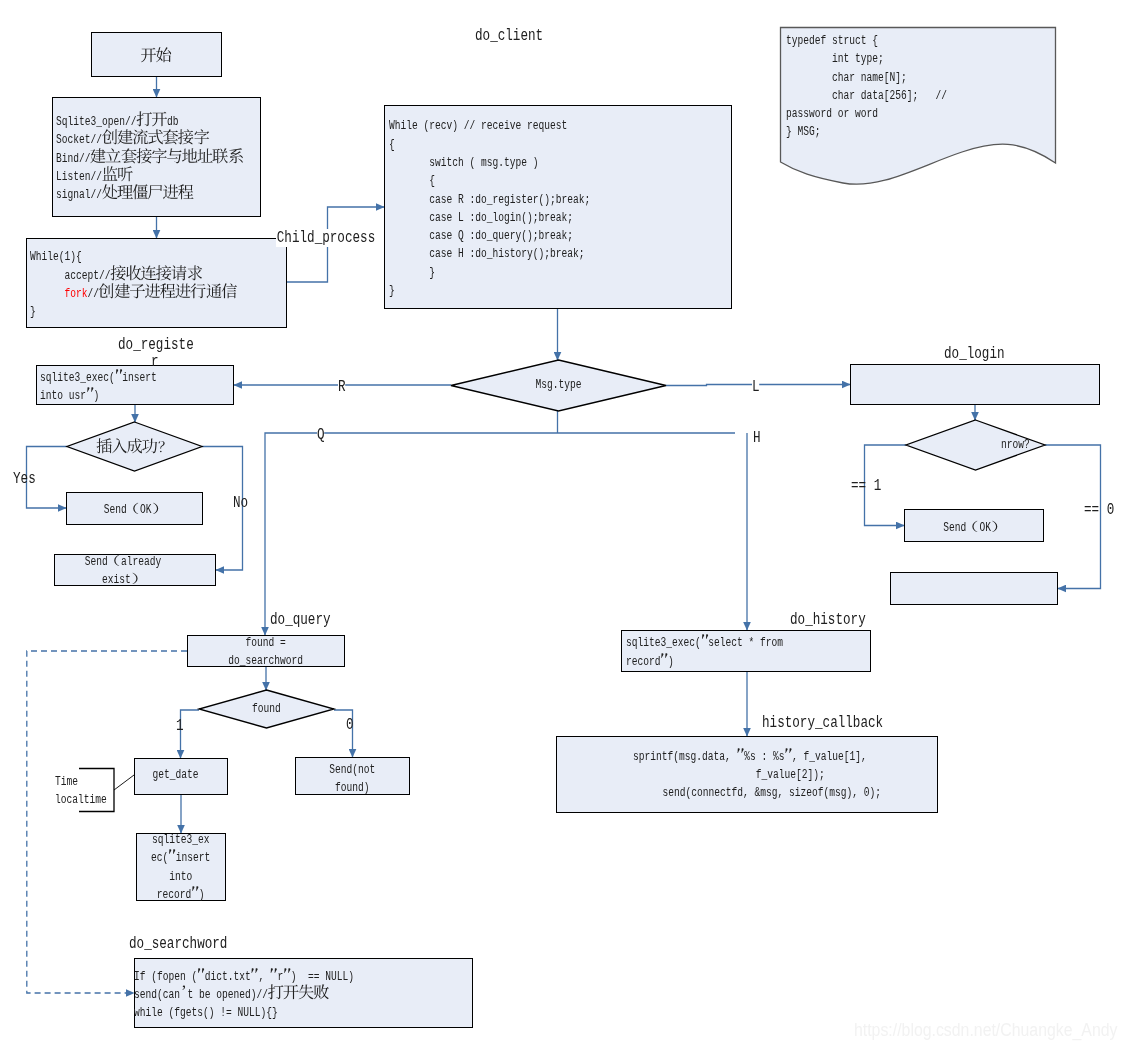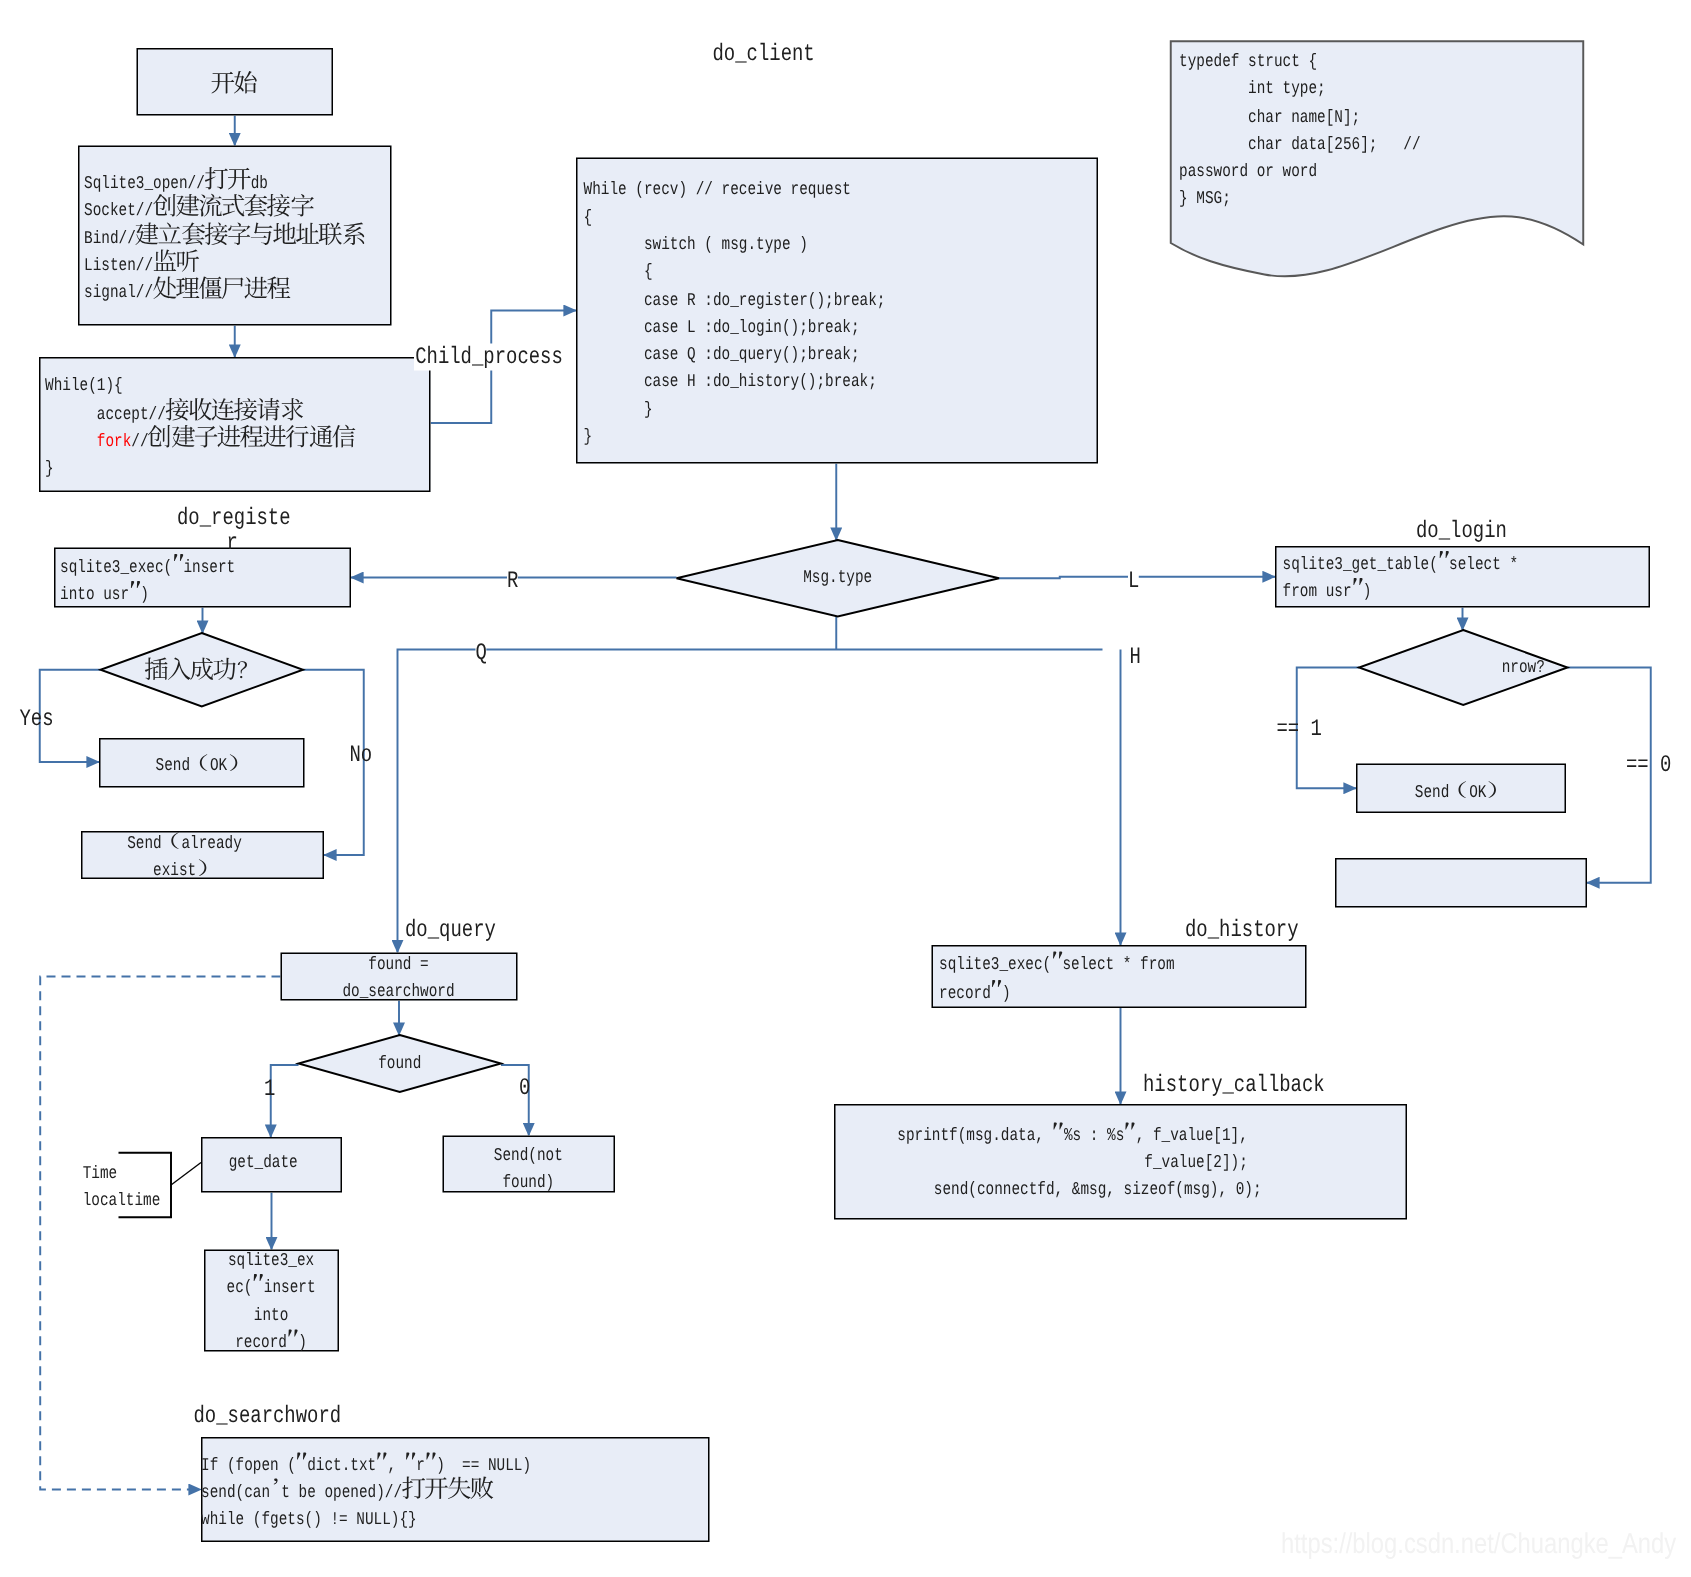--- a/index.html
+++ b/index.html
@@ -184,44 +184,39 @@
 <div class="tx ac" style="left:67.3px;top:501.4px;width:134.4px;text-align:center;"><div><span>Send</span><svg class="cg" width="16.530995616781464" height="1" viewBox="0 0 16.530995616781464 1" style="height: 1px; vertical-align: 0px; width: 16.531px;">
           <path transform="translate(-6.170820288040074,1) scale(0.21790857858484658,-0.12)" d="M94 83 92 85C78 76 65 62 65 38C65 14 78 0 92 -9L94 -7C82 3 72 17 72 38C72 59 82 73 94 83Z" fill="currentColor"></path>
         </svg><span>OK</span><svg class="cg" width="16.530995616781464" height="1" viewBox="0 0 16.530995616781464 1" style="height: 1px; vertical-align: 0px; width: 16.531px;">
           <path transform="translate(0.6309329993738257,1) scale(0.21790857858484658,-0.12)" d="M8 85 6 83C18 73 28 59 28 38C28 17 18 3 6 -7L8 -9C22 0 35 14 35 38C35 62 22 76 8 85Z" fill="currentColor"></path>
         </svg></div></div>
 <div class="tx ac" style="left:55.3px;top:553.1px;width:136px;text-align:center;"><div><span>Send</span><svg class="cg" width="16.530995616781464" height="1" viewBox="0 0 16.530995616781464 1" style="height: 1px; vertical-align: 0px; width: 16.531px;">
           <path transform="translate(-6.170820288040074,1) scale(0.21790857858484658,-0.12)" d="M94 83 92 85C78 76 65 62 65 38C65 14 78 0 92 -9L94 -7C82 3 72 17 72 38C72 59 82 73 94 83Z" fill="currentColor"></path>
         </svg><span>already</span></div><div><span>exist</span><svg class="cg" width="16.530995616781464" height="1" viewBox="0 0 16.530995616781464 1" style="height: 1px; vertical-align: 0px; width: 16.531px;">
           <path transform="translate(0.6309329993738257,1) scale(0.21790857858484658,-0.12)" d="M8 85 6 83C18 73 28 59 28 38C28 17 18 3 6 -7L8 -9C22 0 35 14 35 38C35 62 22 76 8 85Z" fill="currentColor"></path>
         </svg></div></div>
-<div class="tx al" style="left:854.5px;top:367.1px;width:241px;text-align:left;"><div><span>sqlite3_get_table(</span><svg class="cg" width="9.480275516593613" height="1" viewBox="0 0 9.480275516593613 1" style="height: 1px; vertical-align: 0px; width: 9.48028px;">
-          <path transform="translate(-0.9847213525360046,1) scale(0.2742642454602379,-0.146)" d="M8 48 10 48C11 52 12 56 13 58C16 67 18 73 18 76C18 79 16 80 13 80C12 80 10 80 9 79ZM26 48 28 48C29 52 30 56 31 58C34 67 36 73 36 76C36 79 34 80 31 80C30 80 28 80 27 79Z" fill="currentColor"></path>
-        </svg><span>select *</span></div><div><span>from usr</span><svg class="cg" width="9.480275516593613" height="1" viewBox="0 0 9.480275516593613 1" style="height: 1px; vertical-align: 0px; width: 9.48028px;">
-          <path transform="translate(-0.9847213525360046,1) scale(0.2742642454602379,-0.146)" d="M8 48 10 48C11 52 12 56 13 58C16 67 18 73 18 76C18 79 16 80 13 80C12 80 10 80 9 79ZM26 48 28 48C29 52 30 56 31 58C34 67 36 73 36 76C36 79 34 80 31 80C30 80 28 80 27 79Z" fill="currentColor"></path>
-        </svg><span>)</span></div></div>
 <div class="tx ac" style="left:905.3px;top:518.9px;width:137.4px;text-align:center;"><div><span>Send</span><svg class="cg" width="16.530995616781464" height="1" viewBox="0 0 16.530995616781464 1" style="height: 1px; vertical-align: 0px; width: 16.531px;">
           <path transform="translate(-6.170820288040074,1) scale(0.21790857858484658,-0.12)" d="M94 83 92 85C78 76 65 62 65 38C65 14 78 0 92 -9L94 -7C82 3 72 17 72 38C72 59 82 73 94 83Z" fill="currentColor"></path>
         </svg><span>OK</span><svg class="cg" width="16.530995616781464" height="1" viewBox="0 0 16.530995616781464 1" style="height: 1px; vertical-align: 0px; width: 16.531px;">
           <path transform="translate(0.6309329993738257,1) scale(0.21790857858484658,-0.12)" d="M8 85 6 83C18 73 28 59 28 38C28 17 18 3 6 -7L8 -9C22 0 35 14 35 38C35 62 22 76 8 85Z" fill="currentColor"></path>
         </svg></div></div>
 <div class="tx ac" style="left:188.3px;top:633.9px;width:155.4px;text-align:center;"><div><span>found =</span></div><div><span>do_searchword</span></div></div>
 <div class="tx ac" style="left:135.3px;top:765.7px;width:81px;text-align:center;"><div><span>get_date</span></div></div>
 <div class="tx ac" style="left:137.3px;top:831px;width:87.4px;text-align:center;"><div><span>sqlite3_ex</span></div><div><span>ec(</span><svg class="cg" width="9.480275516593613" height="1" viewBox="0 0 9.480275516593613 1" style="height: 1px; vertical-align: 0px; width: 9.48028px;">
           <path transform="translate(-0.9847213525360046,1) scale(0.2742642454602379,-0.146)" d="M8 48 10 48C11 52 12 56 13 58C16 67 18 73 18 76C18 79 16 80 13 80C12 80 10 80 9 79ZM26 48 28 48C29 52 30 56 31 58C34 67 36 73 36 76C36 79 34 80 31 80C30 80 28 80 27 79Z" fill="currentColor"></path>
         </svg><span>insert</span></div><div><span>into</span></div><div><span>record</span><svg class="cg" width="9.480275516593613" height="1" viewBox="0 0 9.480275516593613 1" style="height: 1px; vertical-align: 0px; width: 9.48028px;">
           <path transform="translate(-0.9847213525360046,1) scale(0.2742642454602379,-0.146)" d="M8 48 10 48C11 52 12 56 13 58C16 67 18 73 18 76C18 79 16 80 13 80C12 80 10 80 9 79ZM26 48 28 48C29 52 30 56 31 58C34 67 36 73 36 76C36 79 34 80 31 80C30 80 28 80 27 79Z" fill="currentColor"></path>
         </svg><span>)</span></div></div>
 <div class="tx ac" style="left:296.3px;top:760.5px;width:112.4px;text-align:center;"><div><span>Send(not</span></div><div><span>found)</span></div></div>
 <div class="tx al" style="left:625.9px;top:634.3px;width:240.2px;text-align:left;"><div><span>sqlite3_exec(</span><svg class="cg" width="9.480275516593613" height="1" viewBox="0 0 9.480275516593613 1" style="height: 1px; vertical-align: 0px; width: 9.48028px;">
           <path transform="translate(-0.9847213525360046,1) scale(0.2742642454602379,-0.146)" d="M8 48 10 48C11 52 12 56 13 58C16 67 18 73 18 76C18 79 16 80 13 80C12 80 10 80 9 79ZM26 48 28 48C29 52 30 56 31 58C34 67 36 73 36 76C36 79 34 80 31 80C30 80 28 80 27 79Z" fill="currentColor"></path>
         </svg><span>select * from</span></div><div><span>record</span><svg class="cg" width="9.480275516593613" height="1" viewBox="0 0 9.480275516593613 1" style="height: 1px; vertical-align: 0px; width: 9.48028px;">
           <path transform="translate(-0.9847213525360046,1) scale(0.2742642454602379,-0.146)" d="M8 48 10 48C11 52 12 56 13 58C16 67 18 73 18 76C18 79 16 80 13 80C12 80 10 80 9 79ZM26 48 28 48C29 52 30 56 31 58C34 67 36 73 36 76C36 79 34 80 31 80C30 80 28 80 27 79Z" fill="currentColor"></path>
         </svg><span>)</span></div></div>
-<div class="tx al" style="left:588px;top:747.9px;width:305.4px;text-align:right;"><div><span>sprintf(msg.data, </span><svg class="cg" width="9.480275516593613" height="1" viewBox="0 0 9.480275516593613 1" style="height: 1px; vertical-align: 0px; width: 9.48028px;">
+<div class="tx al" style="left:628px;top:747.9px;width:305.4px;text-align:center;"><div><span>sprintf(msg.data, </span><svg class="cg" width="9.480275516593613" height="1" viewBox="0 0 9.480275516593613 1" style="height: 1px; vertical-align: 0px; width: 9.48028px;">
           <path transform="translate(-0.9847213525360046,1) scale(0.2742642454602379,-0.146)" d="M8 48 10 48C11 52 12 56 13 58C16 67 18 73 18 76C18 79 16 80 13 80C12 80 10 80 9 79ZM26 48 28 48C29 52 30 56 31 58C34 67 36 73 36 76C36 79 34 80 31 80C30 80 28 80 27 79Z" fill="currentColor"></path>
         </svg><span>%s : %s</span><svg class="cg" width="9.480275516593613" height="1" viewBox="0 0 9.480275516593613 1" style="height: 1px; vertical-align: 0px; width: 9.48028px;">
           <path transform="translate(-0.9847213525360046,1) scale(0.2742642454602379,-0.146)" d="M8 48 10 48C11 52 12 56 13 58C16 67 18 73 18 76C18 79 16 80 13 80C12 80 10 80 9 79ZM26 48 28 48C29 52 30 56 31 58C34 67 36 73 36 76C36 79 34 80 31 80C30 80 28 80 27 79Z" fill="currentColor"></path>
         </svg><span>, f_value[1],</span></div><div><span>              f_value[2]);</span></div><div><span>      send(connectfd, &amp;msg, sizeof(msg), 0);</span></div></div>
 <div class="tx al" style="left:134px;top:967.9px;width:328px;text-align:left;"><div><span>If (fopen (</span><svg class="cg" width="9.480275516593613" height="1" viewBox="0 0 9.480275516593613 1" style="height: 1px; vertical-align: 0px; width: 9.48028px;">
           <path transform="translate(-0.9847213525360046,1) scale(0.2742642454602379,-0.146)" d="M8 48 10 48C11 52 12 56 13 58C16 67 18 73 18 76C18 79 16 80 13 80C12 80 10 80 9 79ZM26 48 28 48C29 52 30 56 31 58C34 67 36 73 36 76C36 79 34 80 31 80C30 80 28 80 27 79Z" fill="currentColor"></path>
         </svg><span>dict.txt</span><svg class="cg" width="9.480275516593613" height="1" viewBox="0 0 9.480275516593613 1" style="height: 1px; vertical-align: 0px; width: 9.48028px;">
           <path transform="translate(-0.9847213525360046,1) scale(0.2742642454602379,-0.146)" d="M8 48 10 48C11 52 12 56 13 58C16 67 18 73 18 76C18 79 16 80 13 80C12 80 10 80 9 79ZM26 48 28 48C29 52 30 56 31 58C34 67 36 73 36 76C36 79 34 80 31 80C30 80 28 80 27 79Z" fill="currentColor"></path>
         </svg><span>, </span><svg class="cg" width="9.480275516593613" height="1" viewBox="0 0 9.480275516593613 1" style="height: 1px; vertical-align: 0px; width: 9.48028px;">
           <path transform="translate(-0.9847213525360046,1) scale(0.2742642454602379,-0.146)" d="M8 48 10 48C11 52 12 56 13 58C16 67 18 73 18 76C18 79 16 80 13 80C12 80 10 80 9 79ZM26 48 28 48C29 52 30 56 31 58C34 67 36 73 36 76C36 79 34 80 31 80C30 80 28 80 27 79Z" fill="currentColor"></path>

